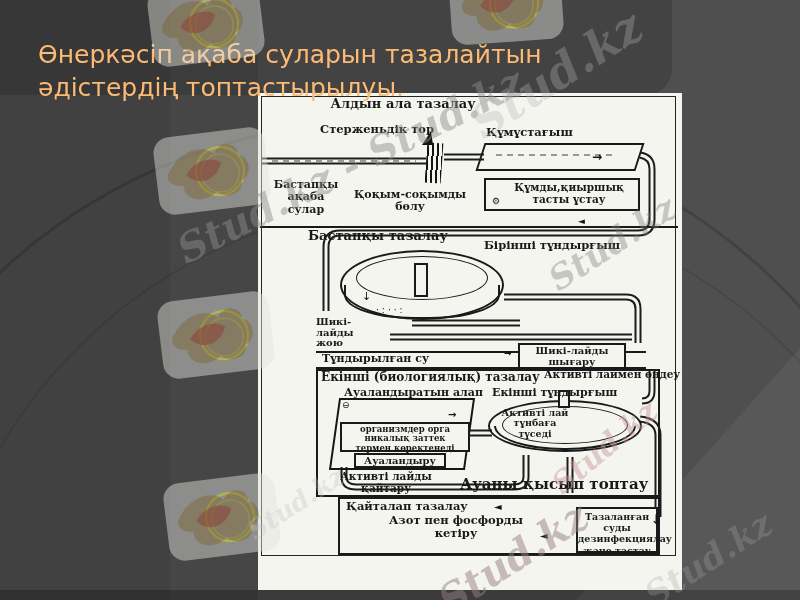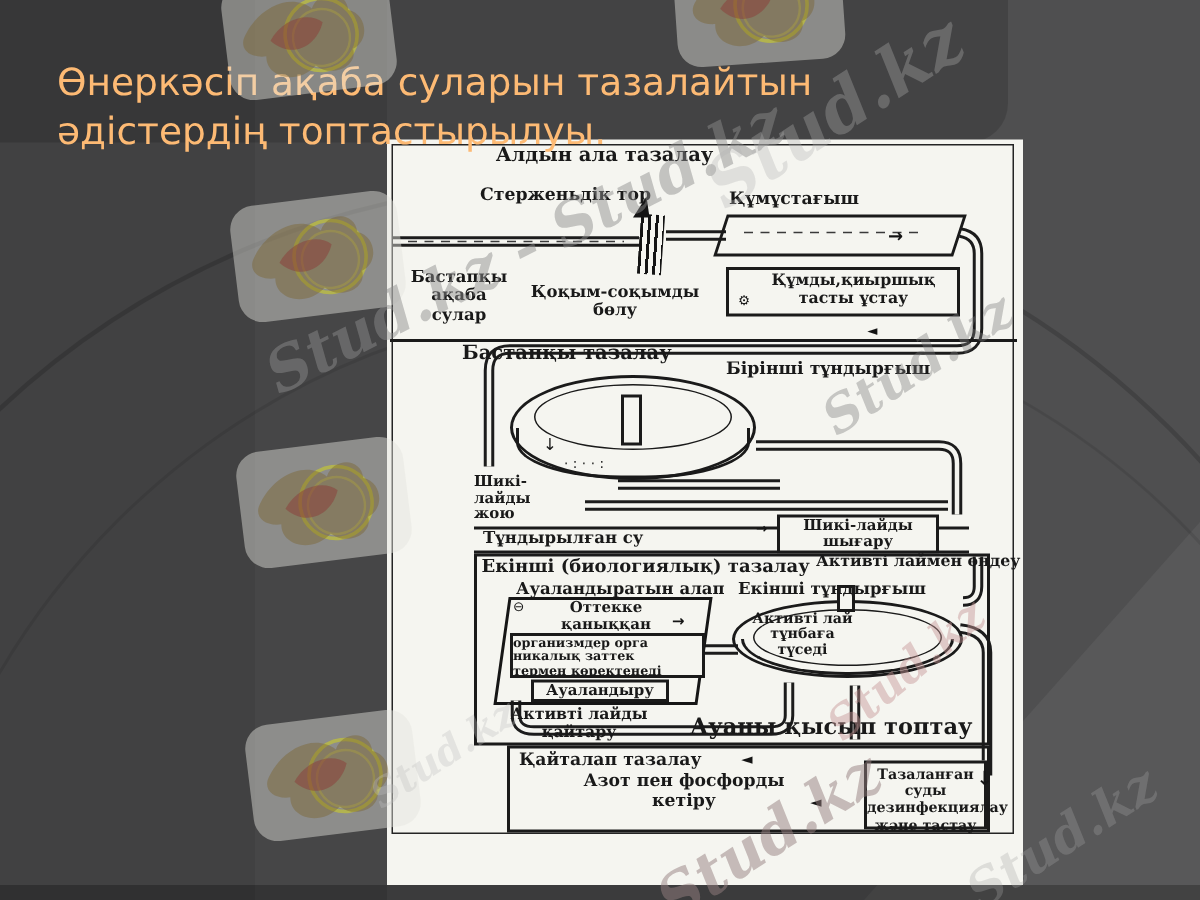--- a/index.html
+++ b/index.html
@@ -190,25 +190,23 @@
     </div>
 
     <div class="bx" style="left:58px;top:276px;width:344px;height:128px"></div>
     <div class="lbl" style="left:63px;top:278px;font-size:12px">Екінші (биологиялық) тазалау</div>
     <div class="lbl" style="left:286px;top:276px;font-size:10.5px">Активті лаймен өңдеу</div>
     <div class="lbl" style="left:86px;top:294px;font-size:11px">Ауаландыратын алап</div>
     <div class="lbl" style="left:234px;top:294px;font-size:11px">Екінші тұндырғыш</div>
 
     <div class="basin"></div>
     <span class="icon" style="left:84px;top:308px;font-size:9px">⊖</span>
-    <div class="lbl" style="left:98px;top:307px;width:96px;text-align:center;font-size:10px;line-height:1.1">Оттекке
-қаныққан</div>
     <span class="icon" style="left:190px;top:317px;font-size:10px;font-weight:700">→</span>
     <div class="bx filled" style="left:82px;top:329px;width:130px;height:30px">
-      <div class="lbl" style="left:0;top:1px;width:126px;font-size:8.5px;line-height:1.1">организмдер орга
+      <div class="lbl" style="left:0;top:1px;width:126px;text-align:center;font-size:8.5px;line-height:1.1">организмдер орга
 никалық заттек
 термен көректенеді</div>
     </div>
     <div class="bx filled" style="left:96px;top:360px;width:92px;height:15px">
       <div class="lbl" style="left:0;top:0;width:88px;text-align:center;font-size:10px">Ауаландыру</div>
     </div>
     <div class="lbl" style="left:70px;top:378px;width:116px;text-align:center;font-size:10.5px">Активті лайды
 қайтару</div>
 
     <div class="walls" style="left:236px;top:333px;width:142px;height:24px"></div>

